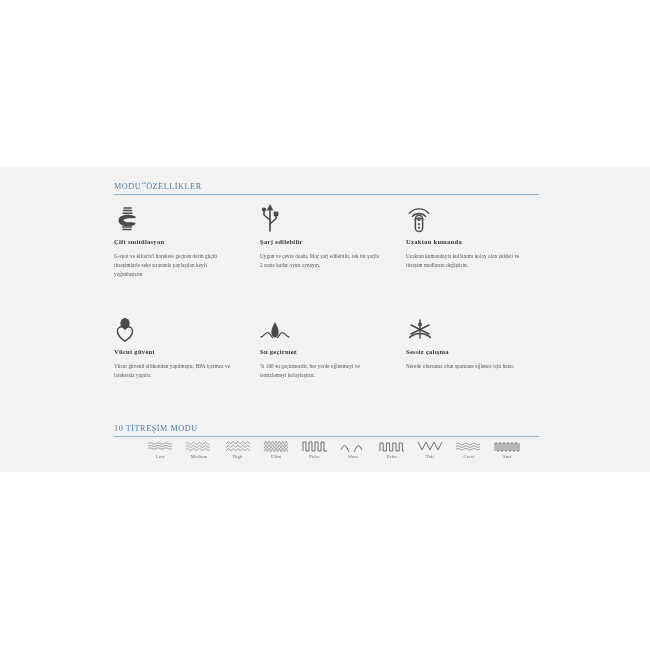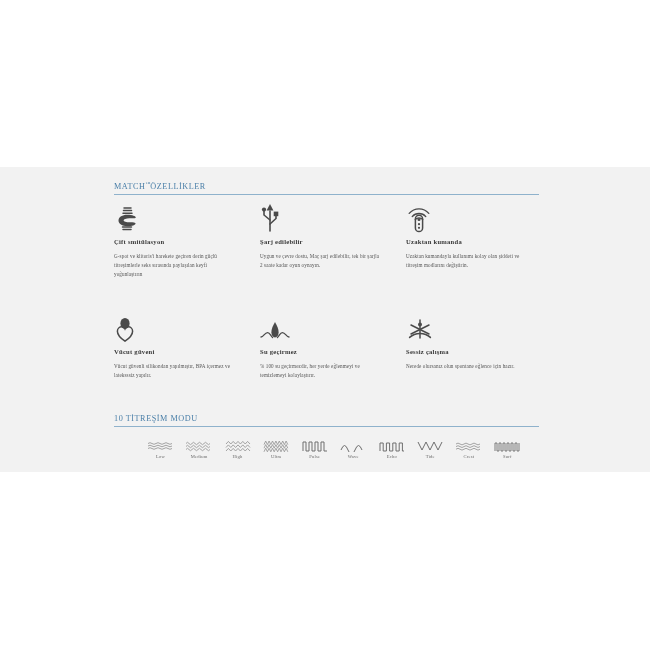--- a/index.html
+++ b/index.html
@@ -45,21 +45,21 @@
     letter-spacing:0;
   }
   .section-head .rule{
     display:block;
     height:1px;
     background:#8fb2cc;
     width:425px;
   }
 
   #features-head{top:14px;}
-  #modes-head{top:247px;}
+  #modes-head{top:257px;}
 
   
   .features{
     position:absolute;
     left:0; top:36px;
     width:425px;
   }
   .frow{
     position:relative;
     height:110px;
@@ -129,21 +129,21 @@
 </style>
 </head>
 <body>
 
 <div class="page">
 
   <div class="panel">
     <div class="inner">
 
       <div class="section-head" id="features-head">
-        <span class="label"><span>MATCH</span><span class="tm">™</span><span>ÖZELLİKLER</span></span>
+        <span class="label"><span>MODU</span><span class="tm">™</span><span>ÖZELLİKLER</span></span>
         <span class="rule"></span>
       </div>
 
       <div class="features">
 
         <div class="frow">
 
           <div class="fcell c0">
             <div class="ficon">
               <svg width="26" height="28" viewBox="0 0 26 28">

